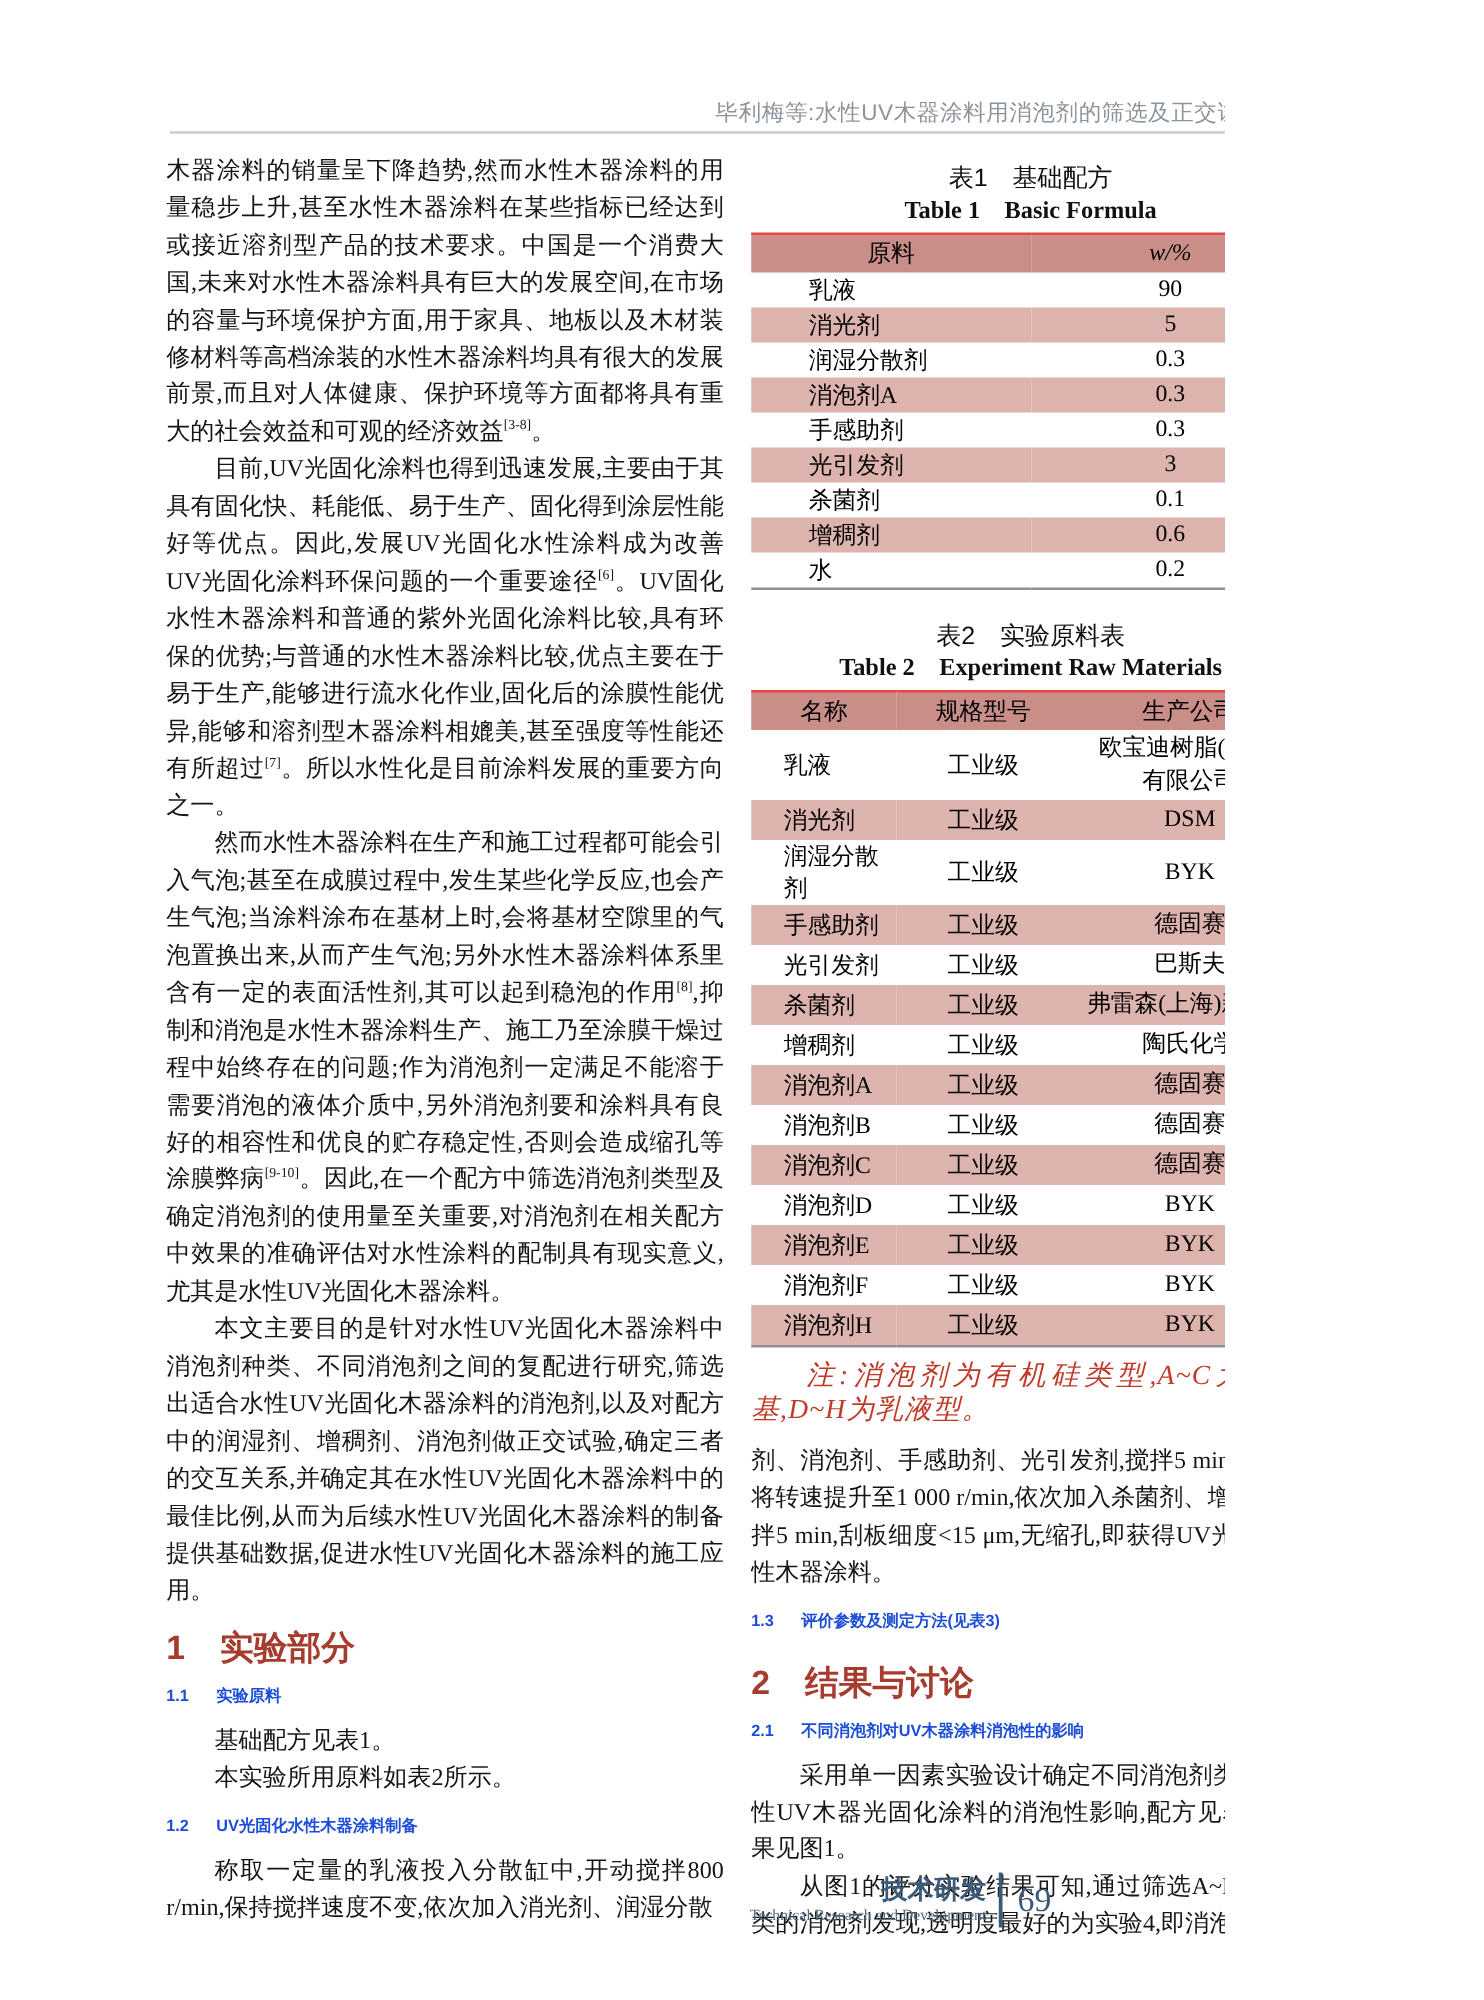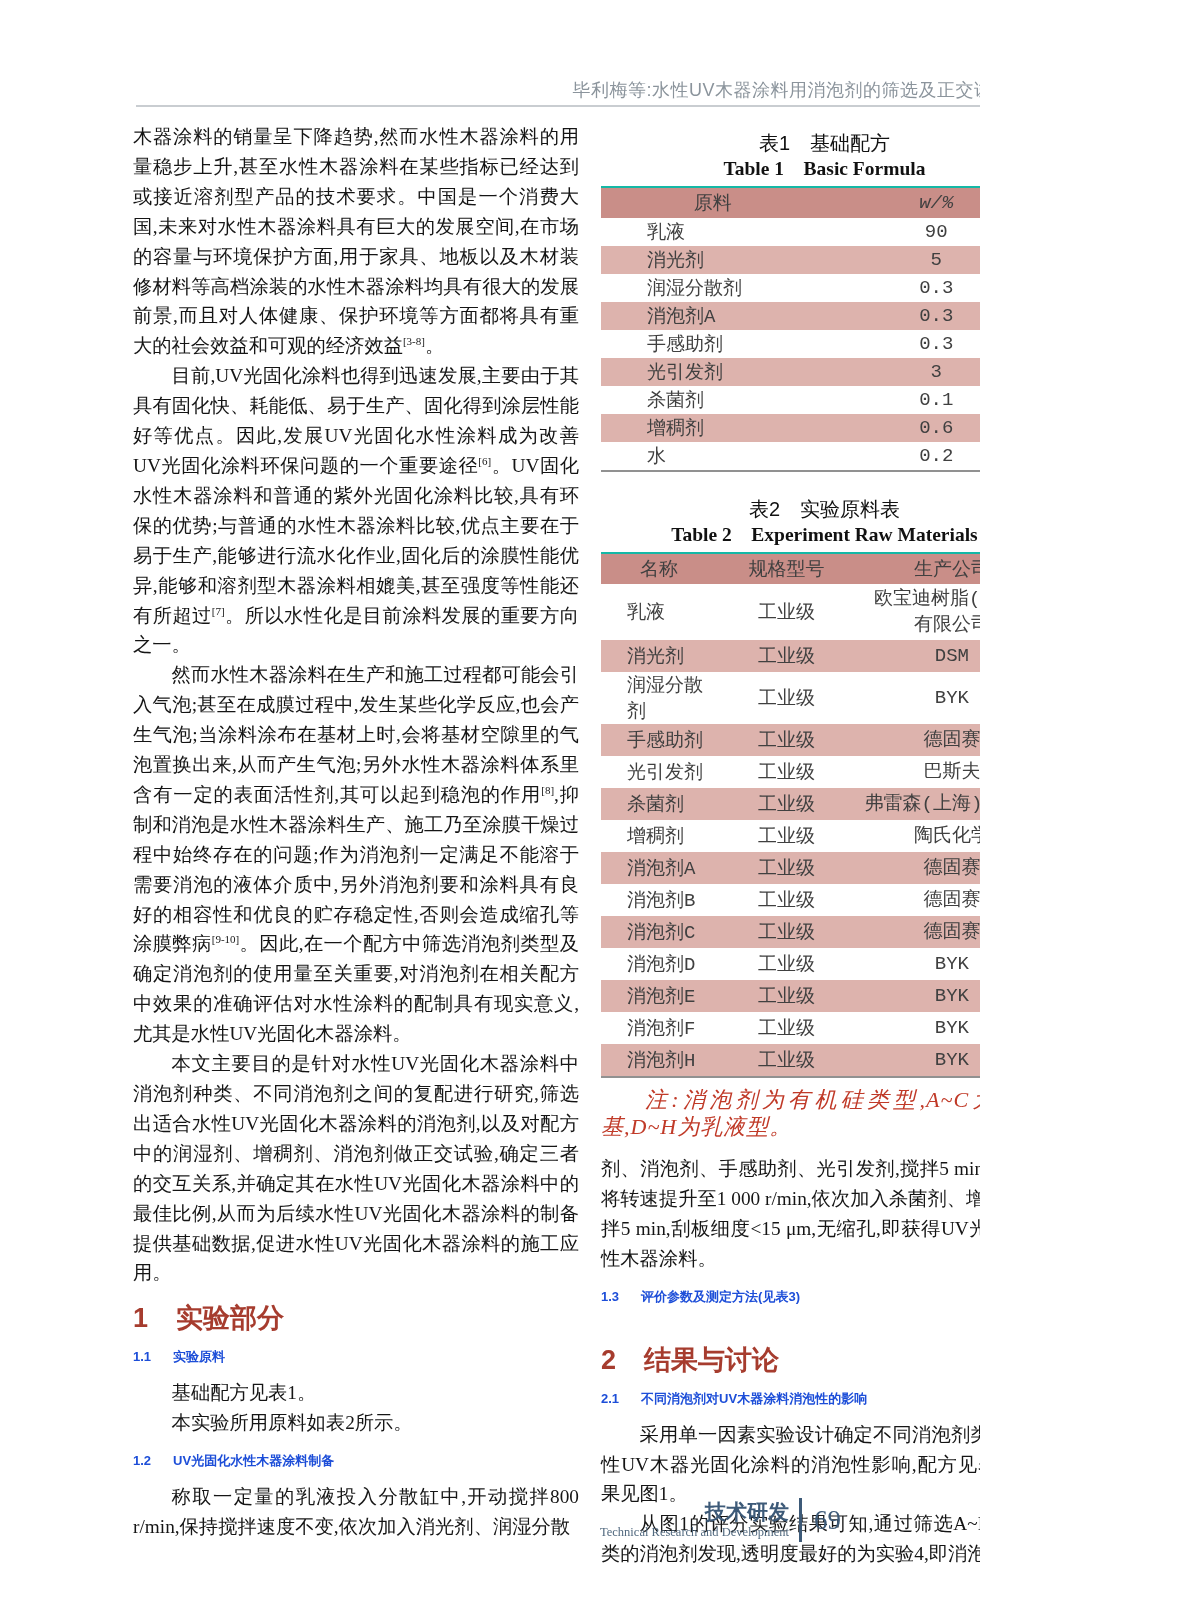--- a/index.html
+++ b/index.html
@@ -32,36 +32,36 @@
   .sec1 {
     margin:14px 0 10px 0; font-family:"Liberation Sans","DejaVu Sans",sans-serif;
     font-size:27px; font-weight:bold; color:#a63c2e; line-height:32px;
   }
   .sec1 .sec-num { margin-right:28px; }
   .sec2 {
     margin:10px 0 8px 0; font-family:"Liberation Sans","DejaVu Sans",sans-serif;
     font-size:13px; font-weight:bold; color:#1d4ed8; line-height:26px;
   }
   .sec2 .sec-num { margin-right:22px; }
-  .sec1-spaced { margin-top:34px; }
+  .sec1-spaced { margin-top:20px; }
   
   .cap-zh {
     margin-top:8px; text-align:center; font-family:"Liberation Sans","DejaVu Sans",sans-serif;
     font-size:20px; font-weight:normal; color:#111; line-height:26px;
   }
   .cap-zh.second { margin-top:24px; }
   .cap-en {
     text-align:center; font-family:"Liberation Serif","DejaVu Serif",serif;
     font-size:19.5px; font-weight:bold; color:#111; line-height:26px;
   }
   
   table {
     width:100%; border-collapse:collapse; margin-top:4px;
-    font-family:Liberation Mono, monospace; font-size:19px; color:#404040;
-    border-top:2px solid #14b8a6; border-bottom:2px solid #919191;
+    font-family:Liberation Serif, serif; font-size:19px; color:#000000;
+    border-top:2px solid #ef4444; border-bottom:2px solid #919191;
   }
   th {
     background:#c98e88; font-weight:normal; height:30px; text-align:center;
     padding:0;
   }
   td { height:28px; padding:0; text-align:center; }
   tbody tr:nth-child(even) { background:#ddb3ad; }
   #table1 td:first-child { text-align:left; padding-left:46px; }
   #table1 col.c1 { width:50%; } #table1 col.c2 { width:50%; }
   #table1 th.w-col { font-style:italic; }

